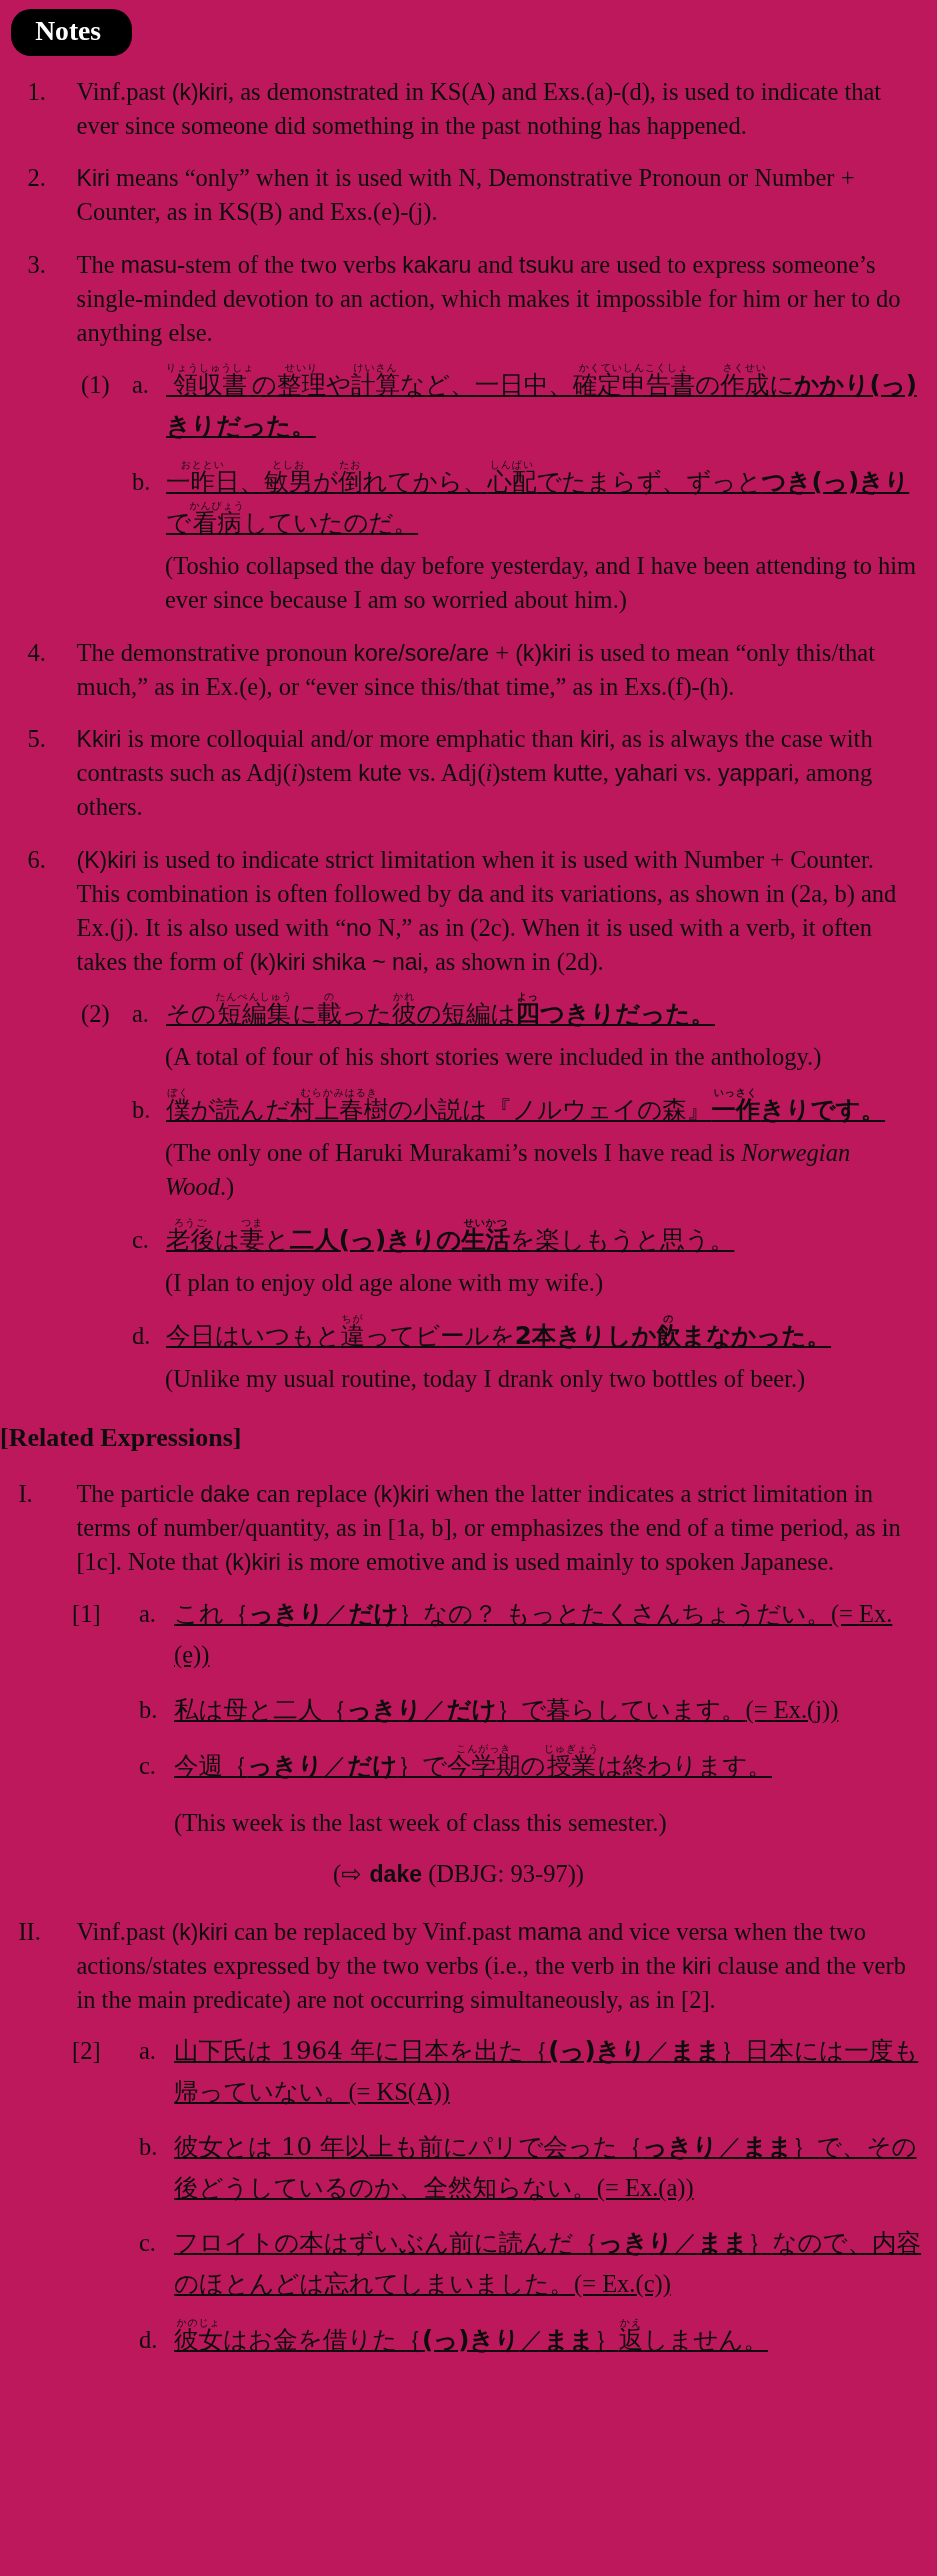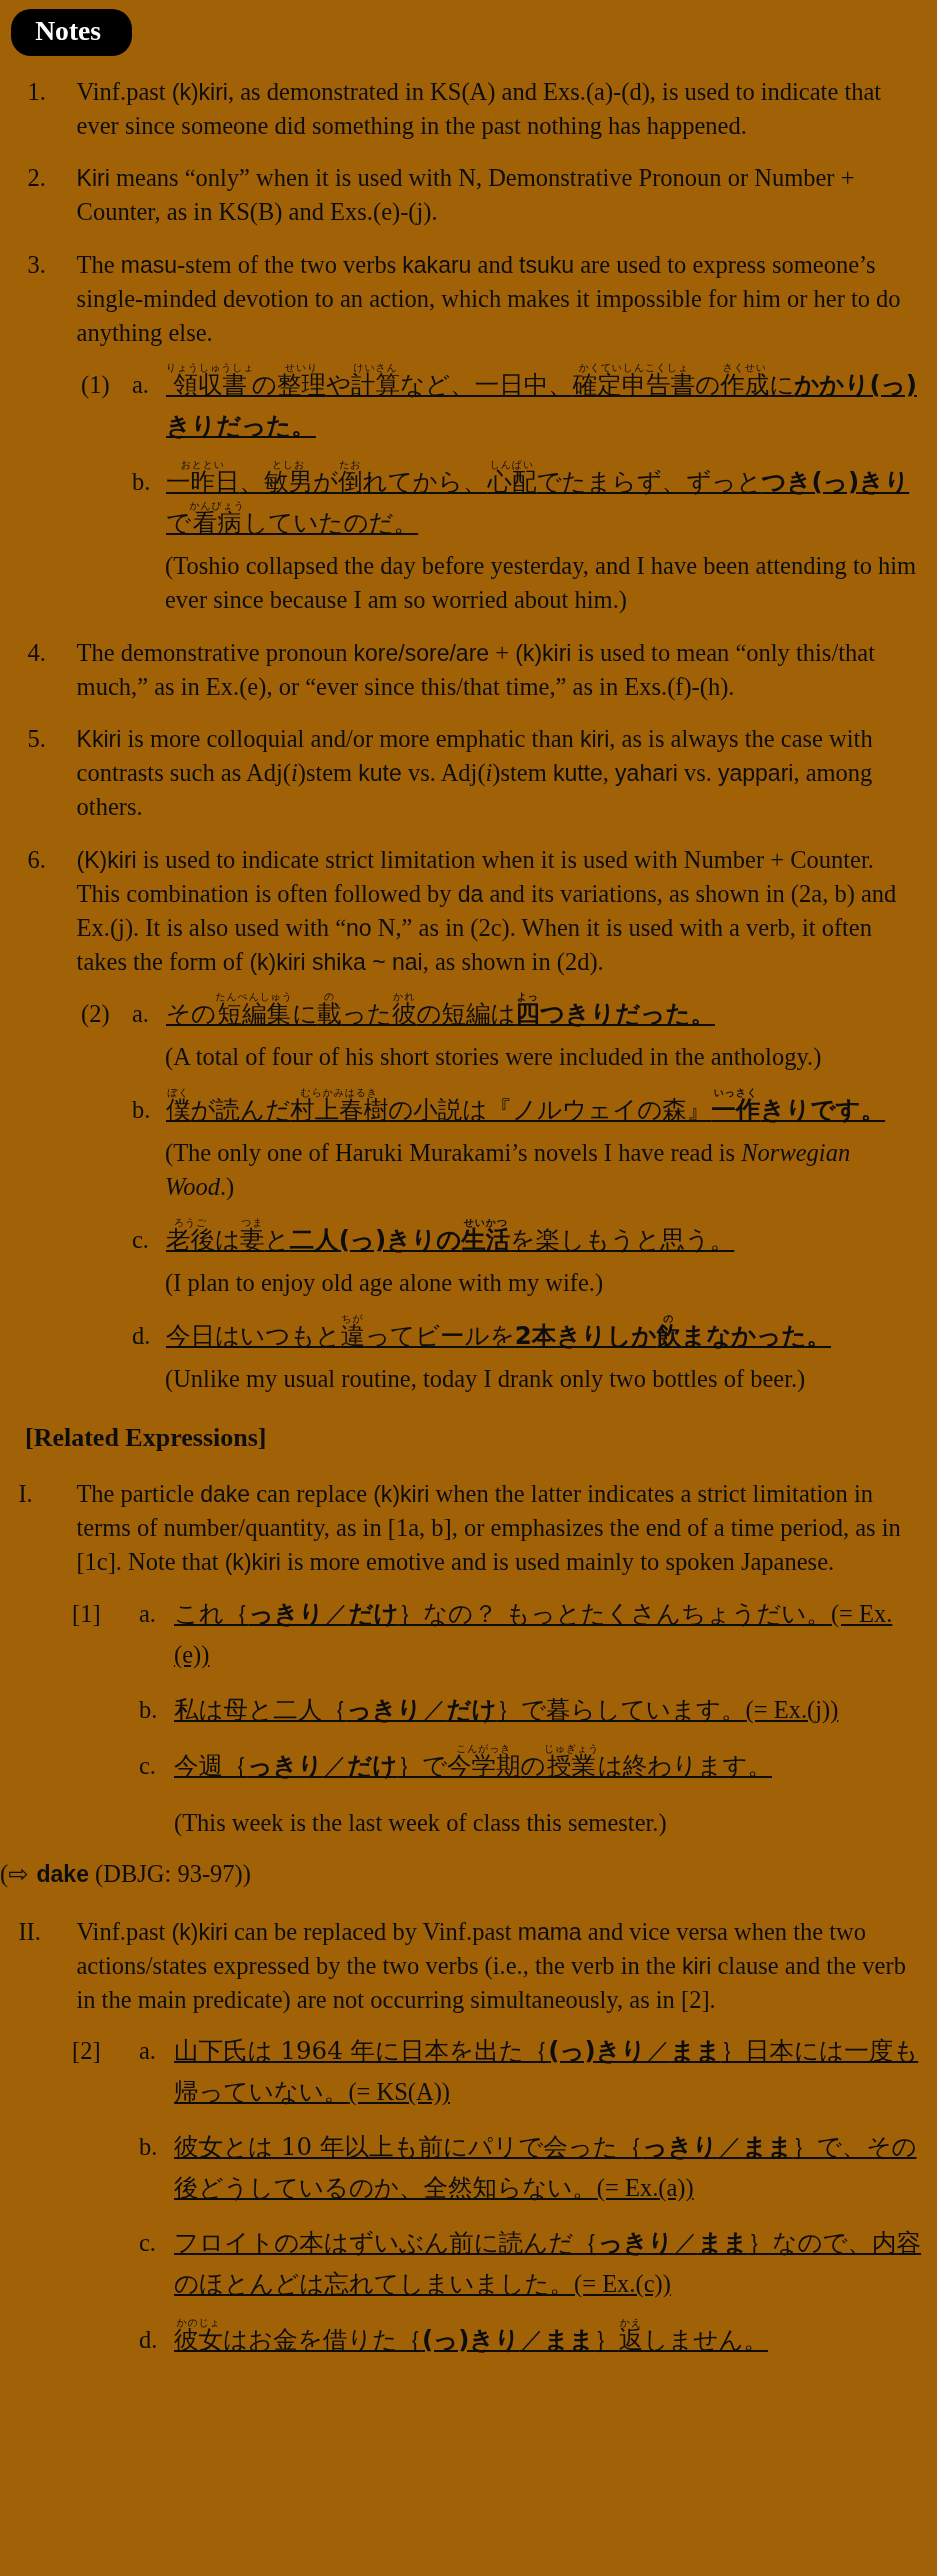--- a/index.html
+++ b/index.html
@@ -1,20 +1,20 @@
 <!DOCTYPE html>
 <html style="font-size:12.2px"><head>
 <meta charset="utf-8">
 <style>
   html,body { margin:0; padding:0; background:#ffffff; }
   .page {
     position:relative;
     width:937px;
     min-height:2576px;
-    background:#a16207;
+    background:#be185d;
     color:#0d0d0d;
     box-sizing:border-box;
     padding:7.7px 0 23px 0;
     font-family:"Liberation Serif", serif;
     overflow:hidden;
   }
   
   .badge {
     display:inline-block;
     margin:1.5px 0 0 10.7px;
@@ -68,28 +68,28 @@
   
   .enrow {
     margin:6.1px 20px 0 165px;
     font-size:24.5px;
     line-height:34px;
     font-family:"Liberation Serif", serif;
   }
   .enrow.g2 { margin-left:174px;margin-top:20px; }
   
   .sechdr {
-    margin:23px 0 0 25px;
+    margin:23px 0 0 0;
     font-size:26px;
     font-weight:bold;
     line-height:37px;
   }
   .refrow {
     margin:15.3px 20px 0 0;
-    text-align:left;
+    text-align:center;
     font-size:24.5px;
     line-height:37px;
   }
   
   .gterm { font-family:"Liberation Sans", sans-serif; font-size:0.94em; }
   .gb    { font-weight:700; }
   .it    { font-style:italic; }
   .arrow { font-family:"DejaVu Sans", sans-serif; font-style:normal; }
 </style>
 </head>

